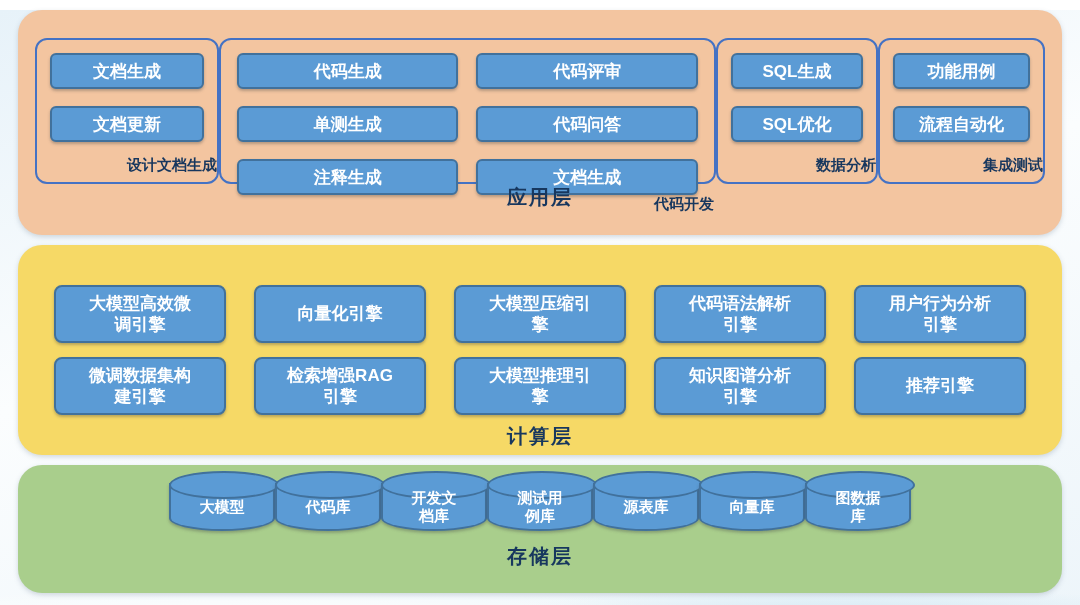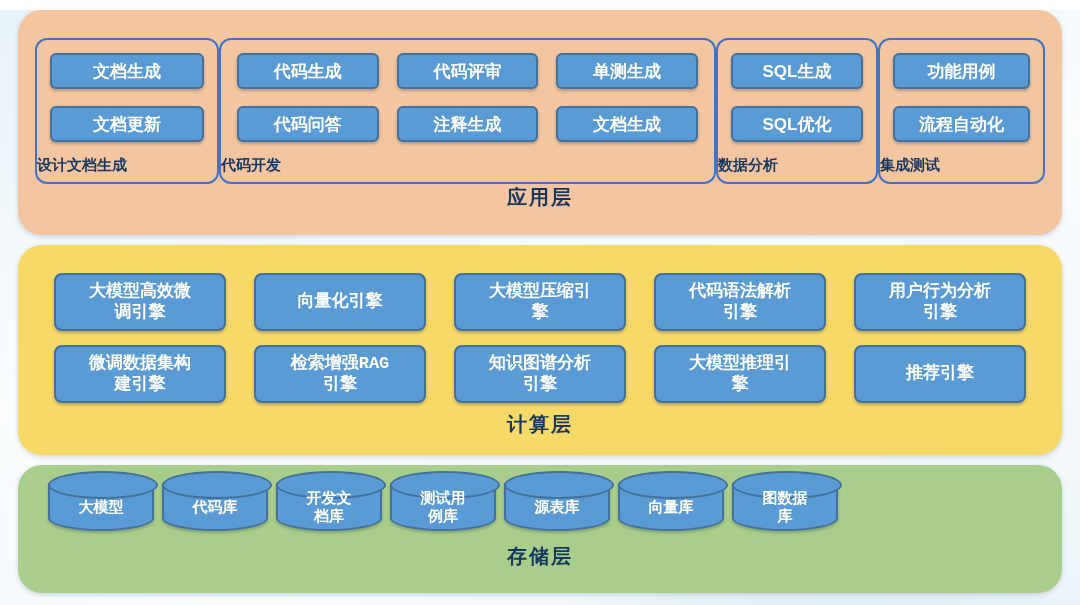--- a/index.html
+++ b/index.html
@@ -32,22 +32,21 @@
     z-index: 1;
   }
   .app-layer {
     height: 225px;
     background: var(--application-bg, #F3C5A0);
     padding-top: 28px;
   }
   .compute-layer {
     height: 210px;
     background: var(--computing-bg, #F6D966);
-    padding-top: 28px;
-    font-family: Liberation Mono, monospace;
+    padding-top: 40px;
   }
   .storage-layer {
     height: 128px;
     background: var(--storage-bg, #A9CE8C);
     padding-top: 6px;
   }
   .layer-label {
     text-align: center;
     font-size: 20px;
     font-weight: bold;
@@ -76,29 +75,29 @@
   .g3 { width: 168px; }
   .g4 { width: 163px; }
   .group-items.col {
     display: flex;
     flex-direction: column;
     gap: 17px;
     padding: 13px 13px 0;
   }
   .group-items.grid3 {
     display: grid;
-    grid-template-columns: 1fr 1fr 1fr;
+    grid-template-columns: 1fr 1fr;
     column-gap: 18px;
     row-gap: 17px;
     padding: 13px 16px 0;
   }
   .group-label {
     margin-top: auto;
     padding-bottom: 7px;
-    text-align: left;
+    text-align: right;
     font-size: 15px;
     font-weight: bold;
     color: var(--label-text, #17375E);
   }
 
   
   .node {
     background: var(--node-fill, #5B9BD5);
     border: 2px solid var(--node-border, #41719C);
     color: #ffffff;
@@ -131,24 +130,23 @@
   }
   .compute-node .wrap {
     display: inline-block;
     max-width: 112px;
     line-height: 1.25;
   }
 
   
   .storage-row {
     display: flex;
-    justify-content: flex-start;
+    justify-content: center;
     align-items: flex-start;
     padding: 0 30px;
-    gap: 8px;
   }
   .cylinder {
     position: relative;
     width: 106px;
     height: 48px;
     margin-top: 12px;
     background: var(--node-fill, #5B9BD5);
     border: 2px solid var(--node-border, #41719C);
     border-top: none;
     border-radius: 0 0 53px 53px / 0 0 13px 13px;
@@ -245,24 +243,24 @@
       <div class="node compute-node">
           <span class="wrap">用户行为分析引擎</span>
         </div>
       <div class="node compute-node">
           <span class="wrap">微调数据集构建引擎</span>
         </div>
       <div class="node compute-node">
           <span class="wrap">检索增强RAG引擎</span>
         </div>
       <div class="node compute-node">
+          <span class="wrap">大模型推理引擎</span>
+        </div>
+      <div class="node compute-node">
           <span class="wrap">知识图谱分析引擎</span>
-        </div>
-      <div class="node compute-node">
-          <span class="wrap">大模型推理引擎</span>
         </div>
       <div class="node compute-node">
           <span class="wrap">推荐引擎</span>
         </div>
     </div>
     <div class="layer-label">计算层</div>
   </section>
 
   <section class="layer storage-layer">
     <div class="storage-row">

